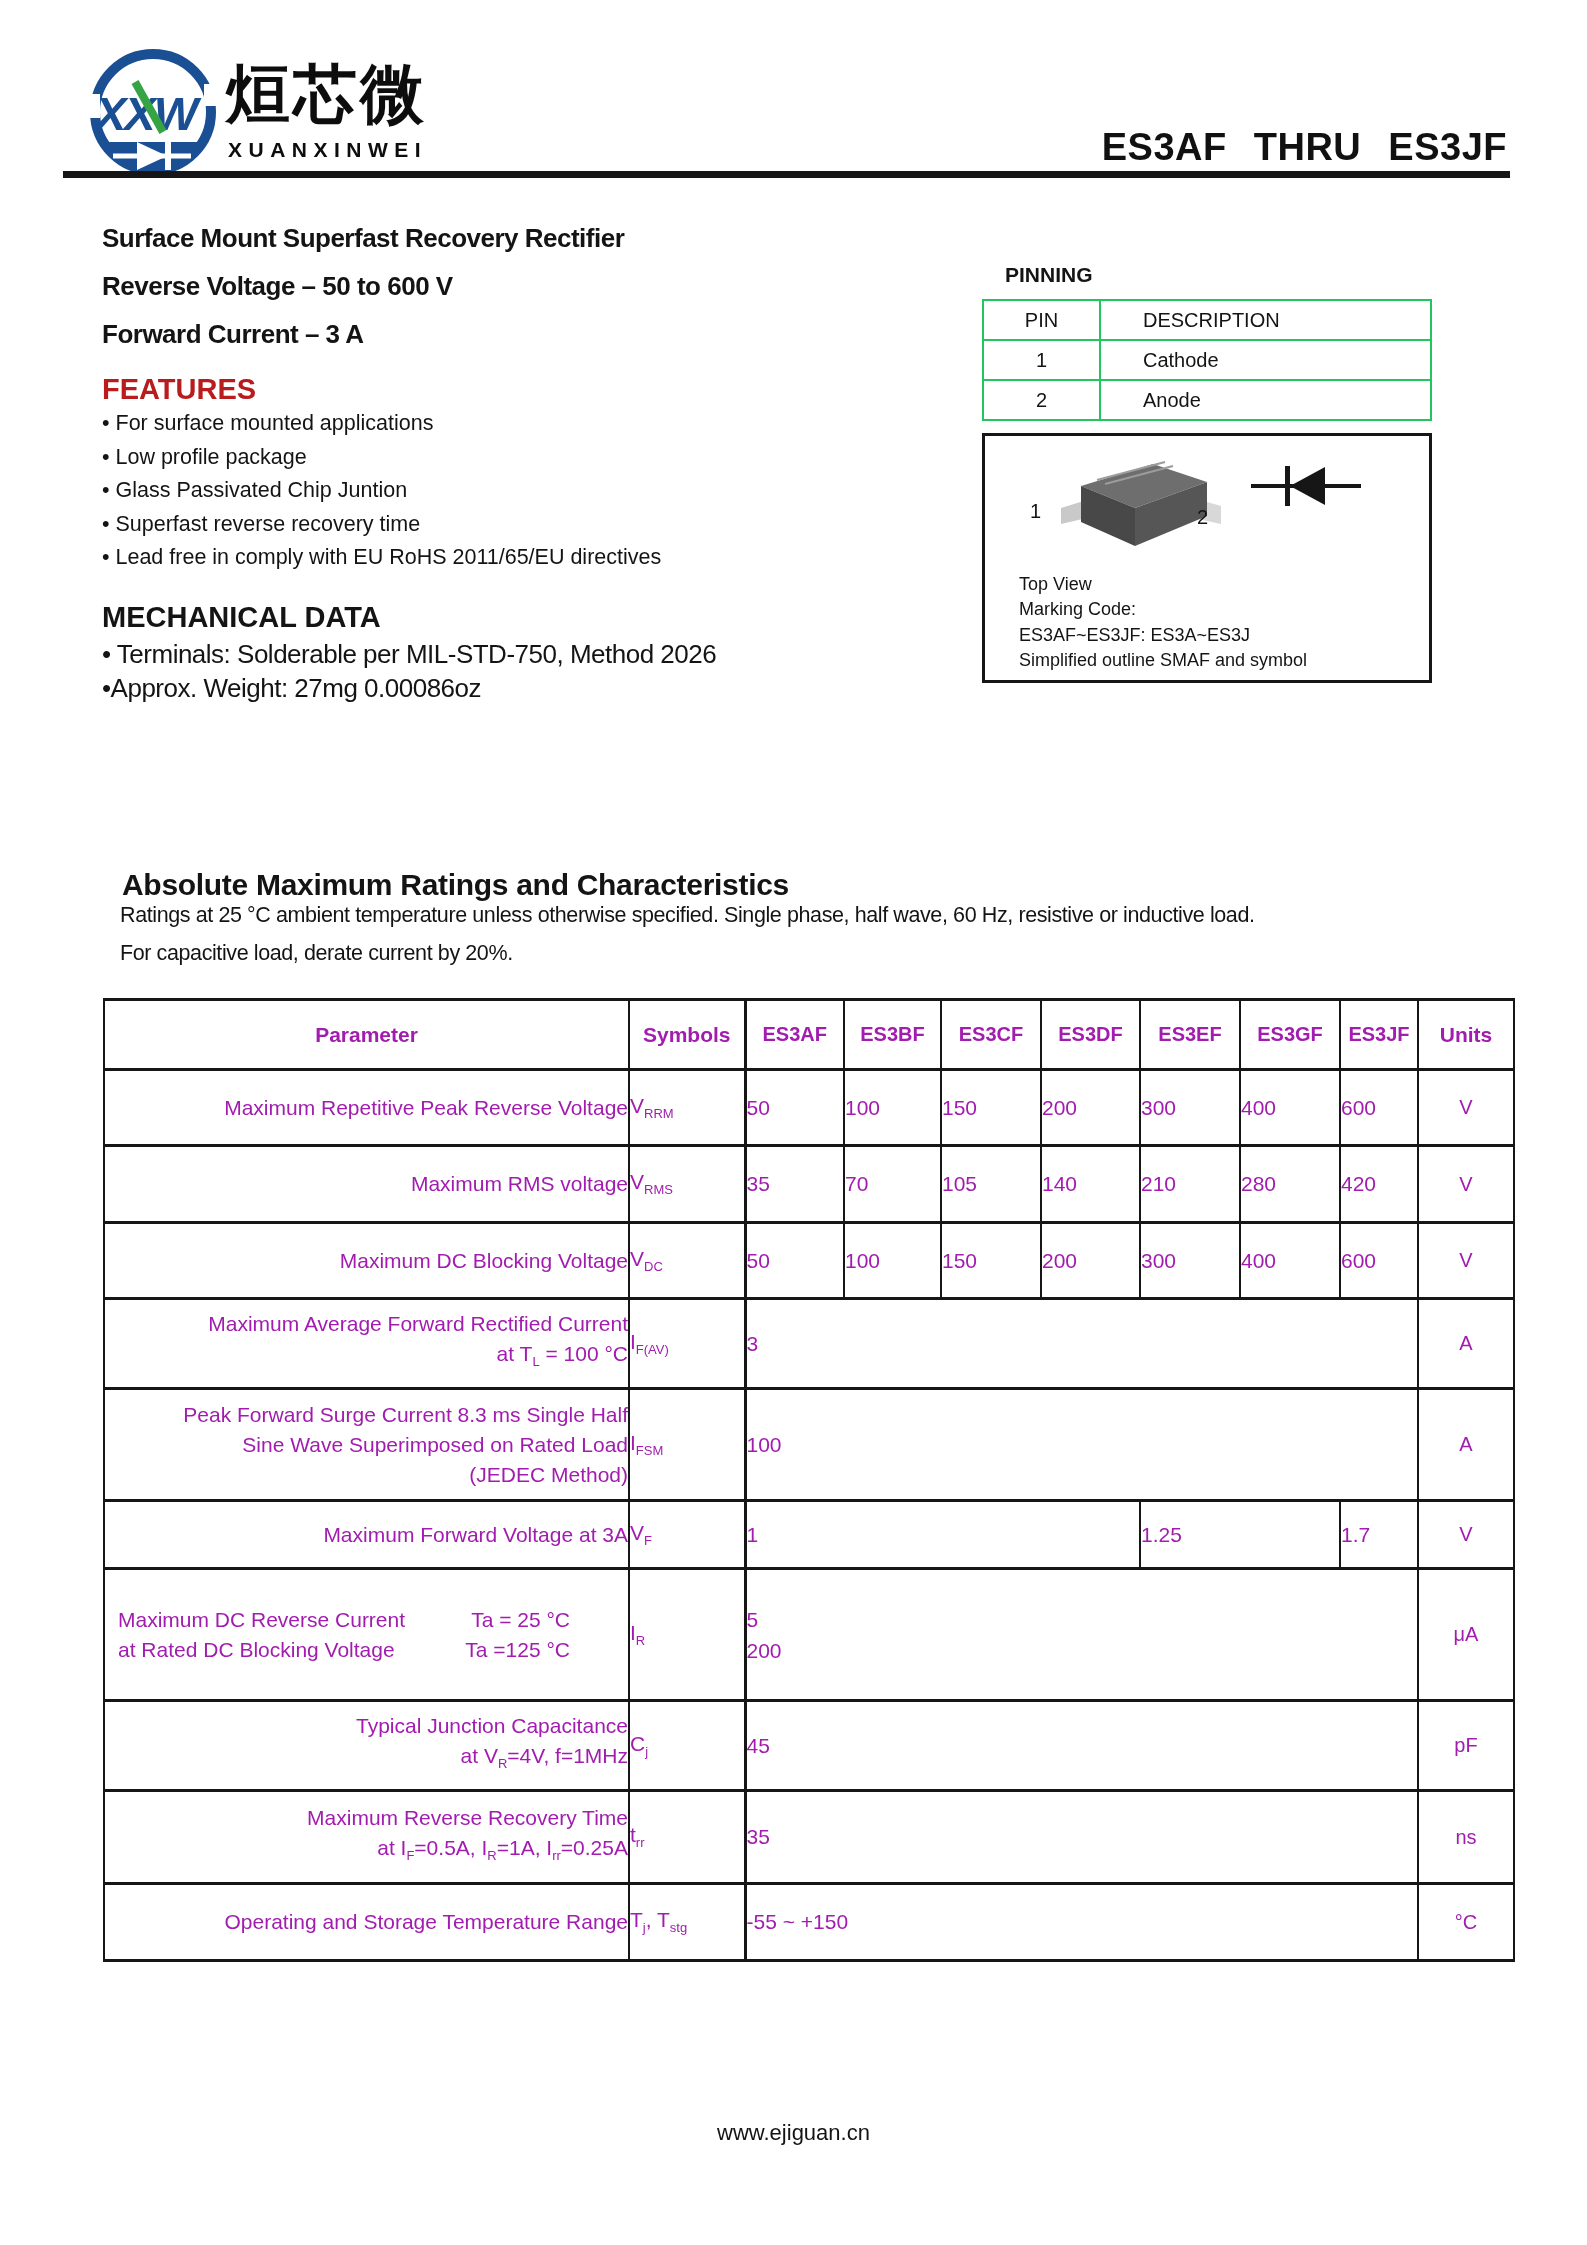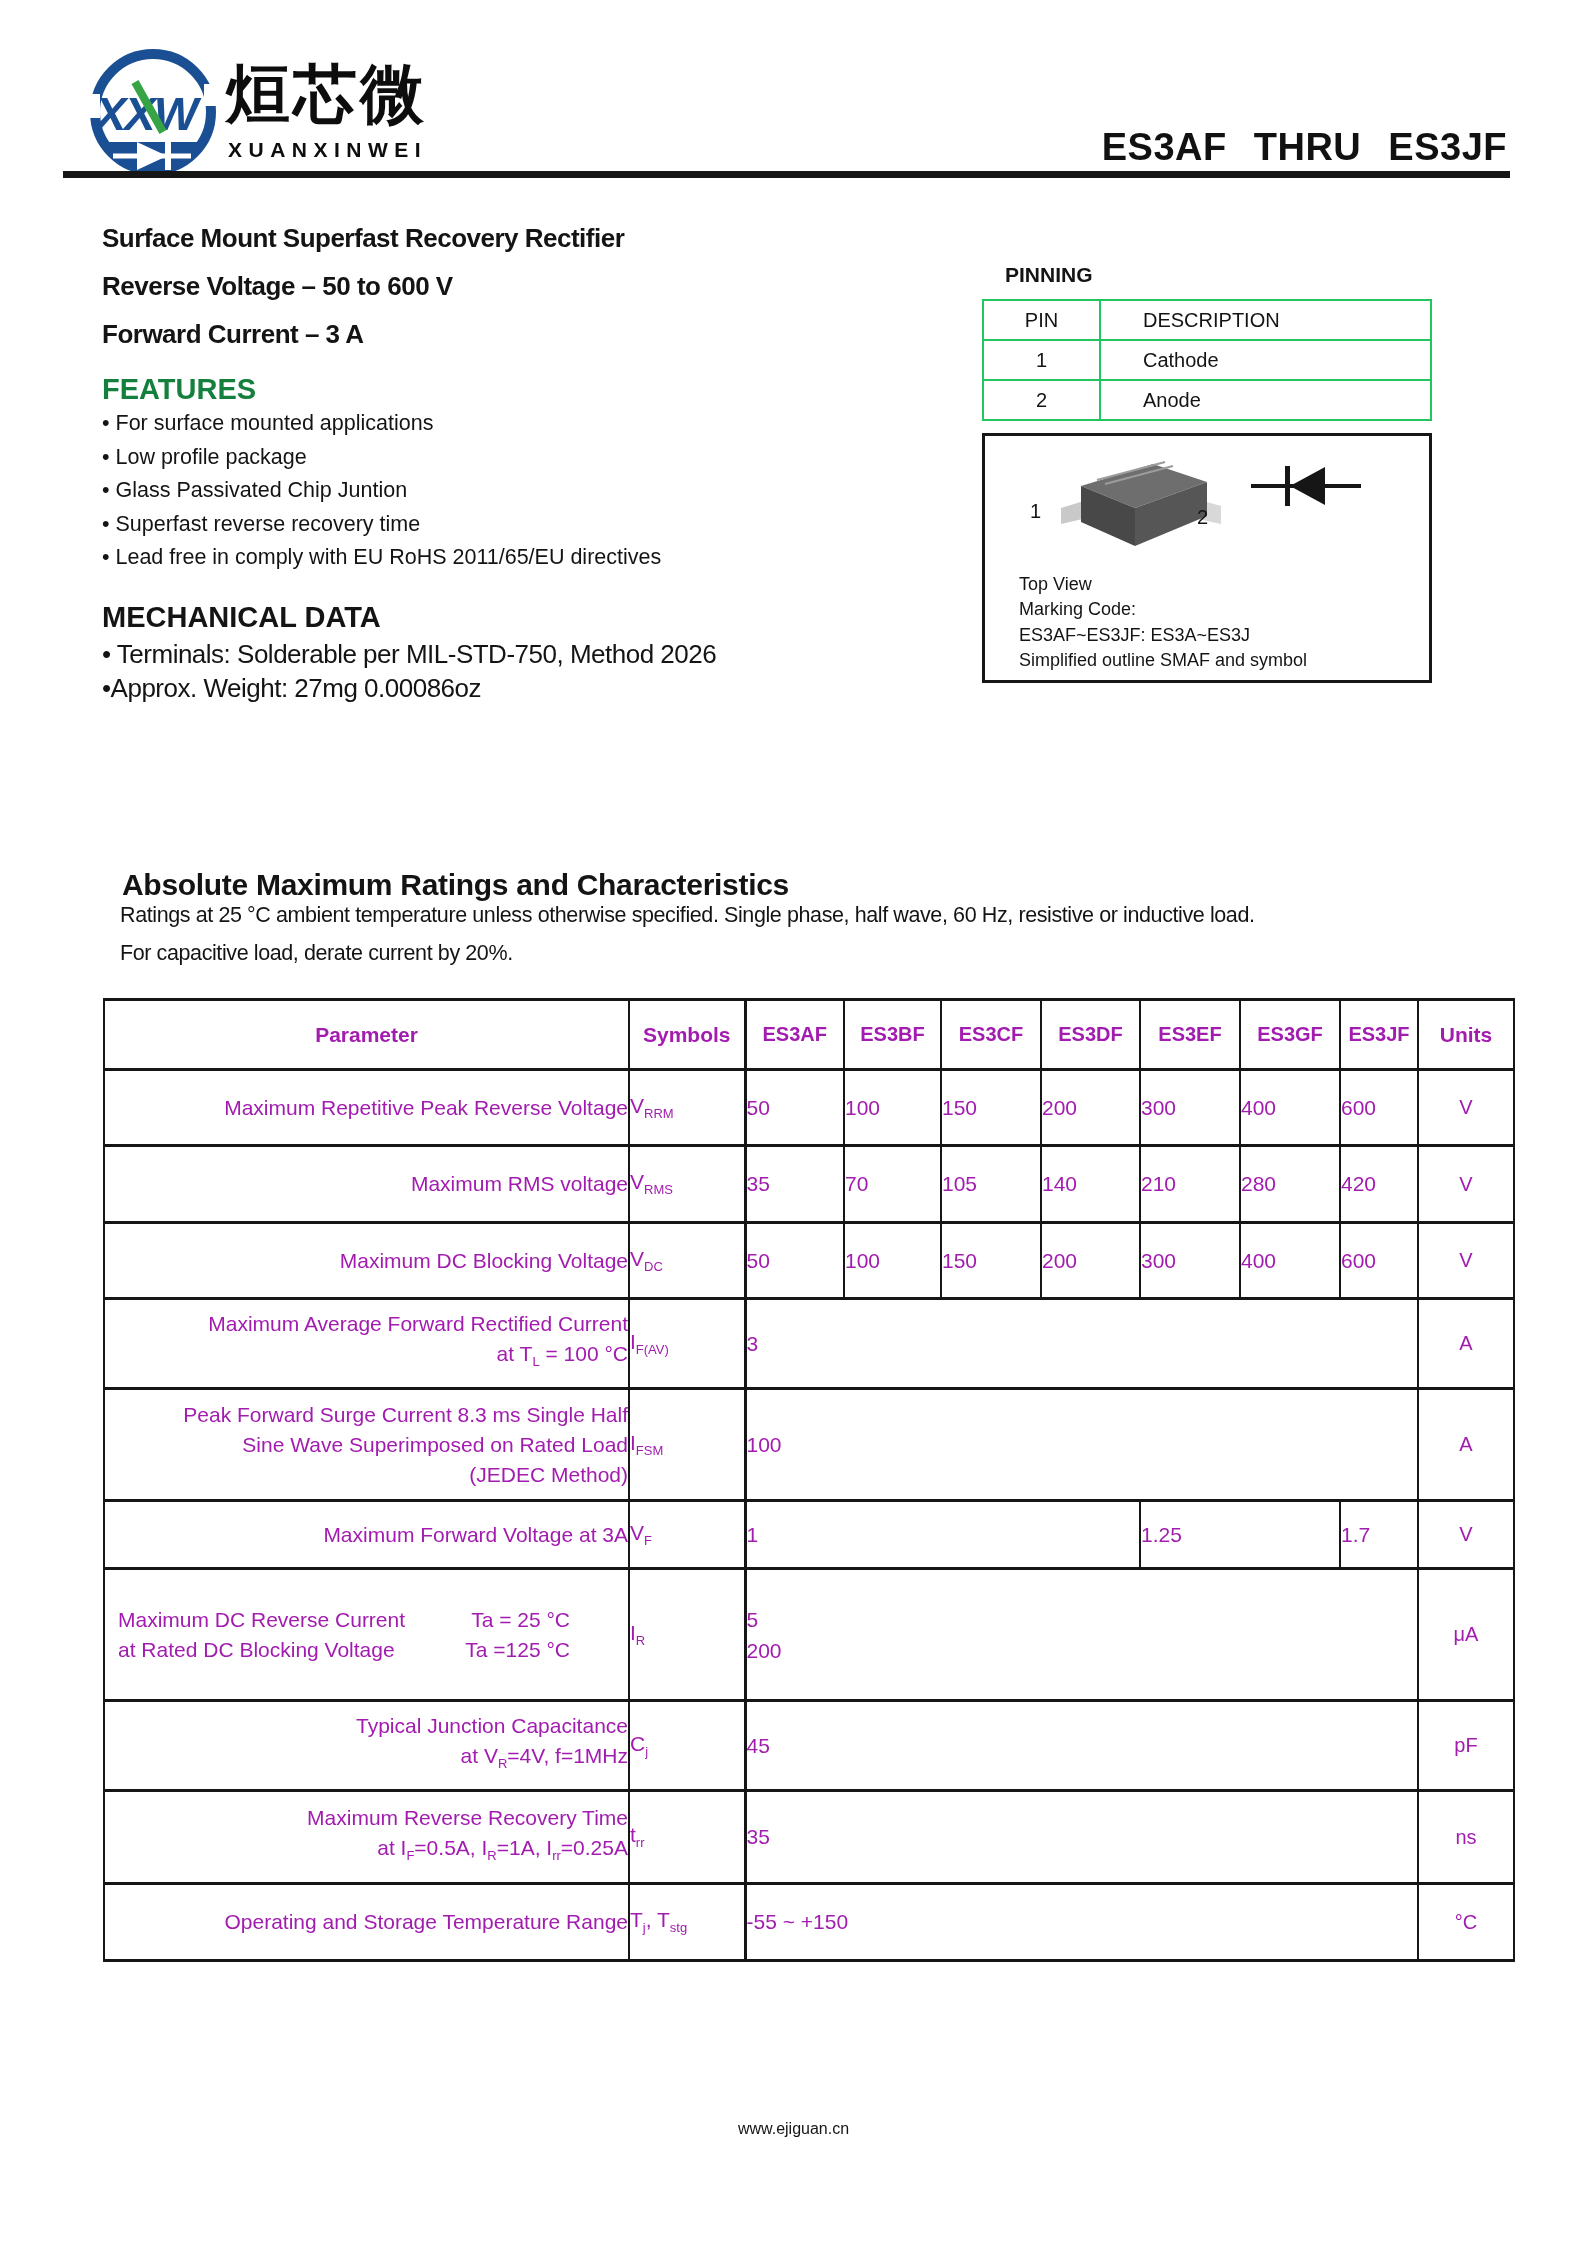--- a/index.html
+++ b/index.html
@@ -10,21 +10,21 @@
   
   .title{top:126px;right:80px;font-size:38px;font-weight:bold;word-spacing:16px;letter-spacing:0.5px;color:#111;}
   .rule{top:171px;left:63px;width:1447px;height:7px;background:#161616;}
   .cn{left:226px;top:62px;font-size:64px;font-weight:bold;letter-spacing:3px;line-height:1;color:#0d0d0d;}
   .en{left:228px;top:138px;font-size:21px;font-weight:bold;letter-spacing:6.5px;color:#0d0d0d;}
 
   
   .intro{left:102px;top:214px;font-size:26px;font-weight:bold;letter-spacing:-0.5px;line-height:48px;color:#141414;}
 
   
-  .h-feat{left:102px;top:373px;font-size:29px;font-weight:bold;color:#15803d;}
+  .h-feat{left:102px;top:373px;font-size:29px;font-weight:bold;color:#b91c1c;}
   .feat-list{left:102px;top:407px;font-size:21.5px;line-height:33.5px;color:#141414;}
   .h-mech{left:102px;top:601px;font-size:29px;font-weight:bold;color:#141414;}
   .mech-list{left:102px;top:638px;font-size:26px;line-height:33.5px;letter-spacing:-0.5px;color:#141414;}
 
   
   .h-pin{left:1005px;top:263px;font-size:21px;font-weight:bold;color:#141414;}
   .pt{border-collapse:collapse;table-layout:fixed;width:450px;font-size:20px;color:#141414;}
   .pt td{border:2px solid #22c55e;height:36px;}
   .pt .pin{width:113px;text-align:center;}
   .pt .desc{text-align:left;padding-left:42px;}
@@ -47,21 +47,21 @@
   .t th.big{font-size:21px;}
   .t .symcol{border-right-width:3px;}
   .t td.param{text-align:right;padding-left:13px;font-size:21px;line-height:30px;}
   .t td.c{font-size:21px;}
   .t td.unit{text-align:center;font-size:20px;}
   .t sub{font-size:13px;}
   .pline{display:flex;padding-right:58px;}
   .pline .cond{margin-left:auto;}
   .stack div{line-height:31px;}
 
-  .footer{left:0;top:2120px;width:1587px;text-align:center;font-size:16px;color:#141414;}
+  .footer{left:0;top:2120px;width:1587px;text-align:center;font-size:22px;color:#141414;}
 </style>
 </head>
 <body>
 
 <div class="page">
 
   <svg class="abs" style="left:83px;top:42px;" width="140" height="140" viewBox="0 0 140 140">
     <circle cx="70" cy="70" r="58" fill="#1b4f94"></circle>
     <rect x="0" y="0" width="140" height="100" fill="#ffffff"></rect>
     <circle cx="70" cy="70" r="58" fill="none" stroke="#1b4f94" stroke-width="10"></circle>

